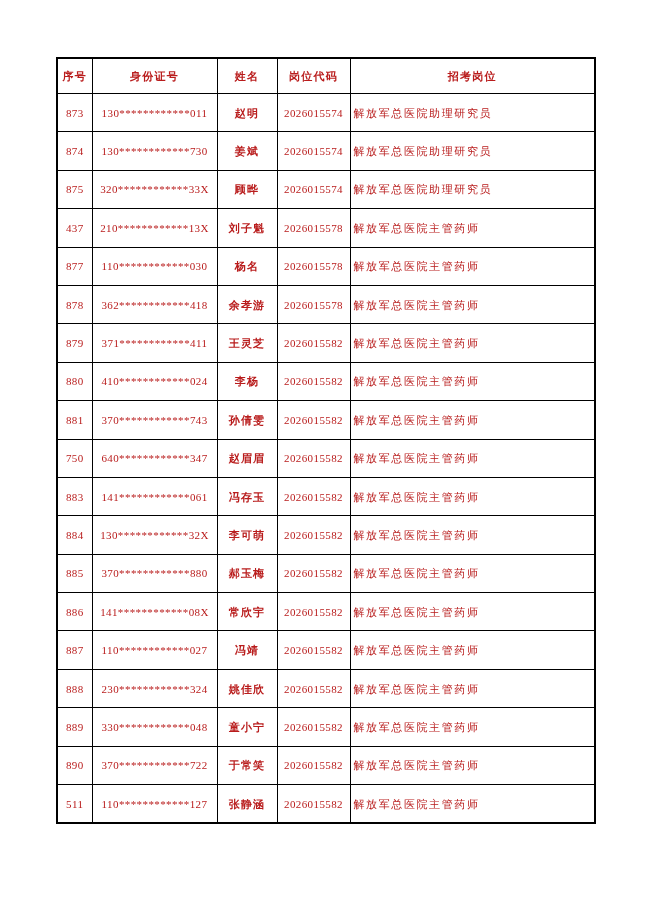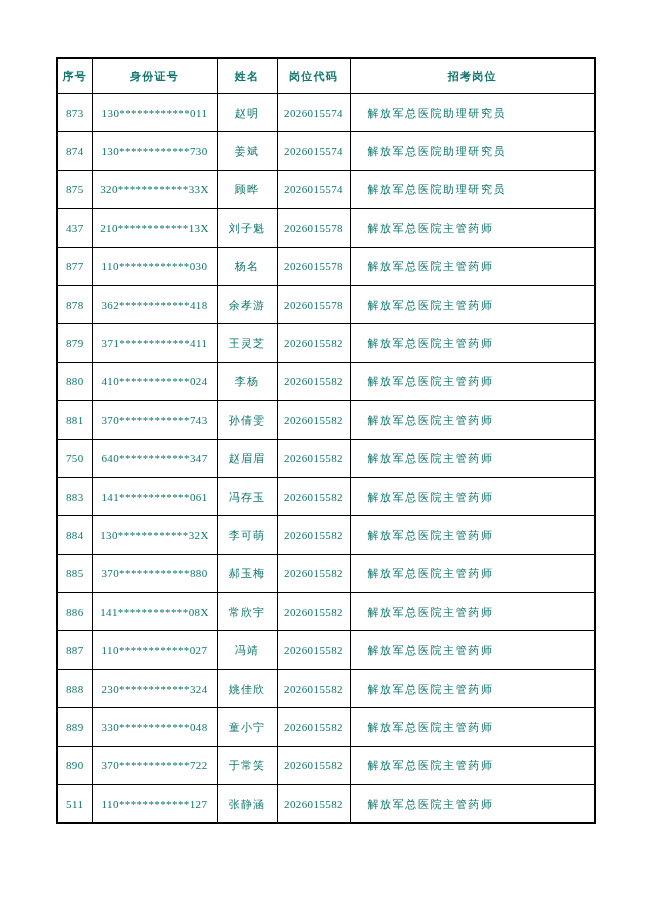--- a/index.html
+++ b/index.html
@@ -6,21 +6,21 @@
     margin: 0;
     padding: 0;
     background: #ffffff;
   }
   .page {
     position: relative;
     width: 650px;
     height: 919px;
     background: #ffffff;
     font-family: "Liberation Serif", "DejaVu Serif", serif;
-    color: #0f766e;
+    color: #b91c1c;
     overflow: hidden;
   }
   table.roster {
     position: absolute;
     left: 56px;
     top: 57px;
     width: 538px;
     border-collapse: collapse;
     table-layout: fixed;
     border: 2px solid #000000;
@@ -45,25 +45,26 @@
     height: 34px;
     font-weight: bold;
     letter-spacing: 1.2px;
   }
   td {
     height: 37.4px;
     font-weight: normal;
   }
   td.pos-title {
     text-align: left;
-    padding-left: 17px;
+    padding-left: 3px;
     letter-spacing: 1.6px;
   }
   td.cjk {
     letter-spacing: 1.2px;
+    font-weight: bold;
   }
 </style>
 </head>
 <body>
 
 <div class="page">
   <table class="roster">
     <colgroup>
       <col class="c-serial">
       <col class="c-id">

